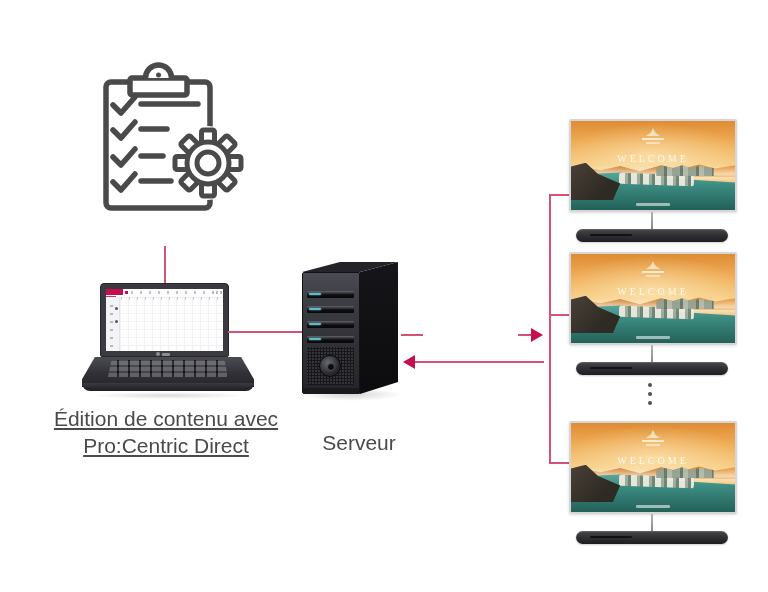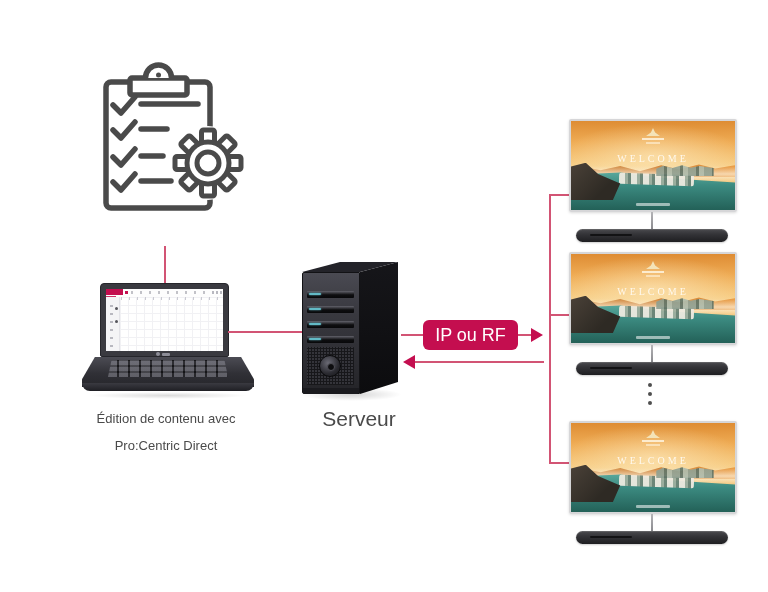--- a/index.html
+++ b/index.html
@@ -131,21 +131,21 @@
             background:linear-gradient(#B5B5B8,#8A8A8E);}
   .tv-soundbar{position:absolute;left:7px;top:110px;width:152px;height:13px;border-radius:7px;
                background:linear-gradient(180deg,#4A4A4E 0%,#343438 40%,#1E1E21 100%);
                box-shadow:inset 0 1px 1px rgba(255,255,255,.15),0 1px 2px rgba(0,0,0,.2);}
   .sb-slot{position:absolute;left:14px;top:5px;width:42px;height:2px;border-radius:1px;background:#121214;}
 
   .dots{position:absolute;left:648px;top:383px;display:flex;flex-direction:column;gap:5px;}
   .dots span{width:4px;height:4px;border-radius:50%;background:#4F4F4F;}
 
   .caption{position:absolute;left:40px;top:405px;width:252px;text-align:center;
-           color:var(--text);font-size:13px;line-height:27px;}
+           color:var(--text);font-size:21px;line-height:27px;text-decoration:underline;}
 </style>
 </head>
 <body>
 
 <div id="stage">
 
   <svg class="abs" style="left:97px;top:55px" width="170" height="170" viewBox="0 0 170 170">
     <g stroke="var(--ink)" stroke-width="5.5" fill="#fff">
       <rect x="9" y="27" width="104" height="126" rx="5"></rect>
       <rect x="33" y="23" width="57" height="17" rx="2"></rect>
@@ -233,24 +233,23 @@
           <span class="teal"></span>
         </div>
       <div class="sv-mesh"></div>
       <div class="sv-knob">
           <span class="pin"></span>
         </div>
       <div class="sv-trim"></div>
     </div>
   </div>
 
-  <div class="diagram-label" style="left:303px;top:407px;width:112px">Serveur</div>
+  <div class="diagram-label" style="left:303px;top:431px;width:112px">Serveur</div>
 
   <div class="hline" style="left:401px;top:334px;width:22px"></div>
-  <div class="link-badge">IP ou RF</div>
   <div class="hline" style="left:518px;top:334px;width:13px"></div>
   <div class="arrow-right" style="left:531px;top:328px"></div>
 
   <div class="hline" style="left:415px;top:361px;width:129px"></div>
   <div class="arrow-left" style="left:403px;top:355px"></div>
 
   <div class="vline" style="left:549px;top:194px;height:270px"></div>
   <div class="hline" style="left:551px;top:194px;width:21px"></div>
   <div class="hline" style="left:551px;top:314px;width:21px"></div>
   <div class="hline" style="left:551px;top:462px;width:21px"></div>

